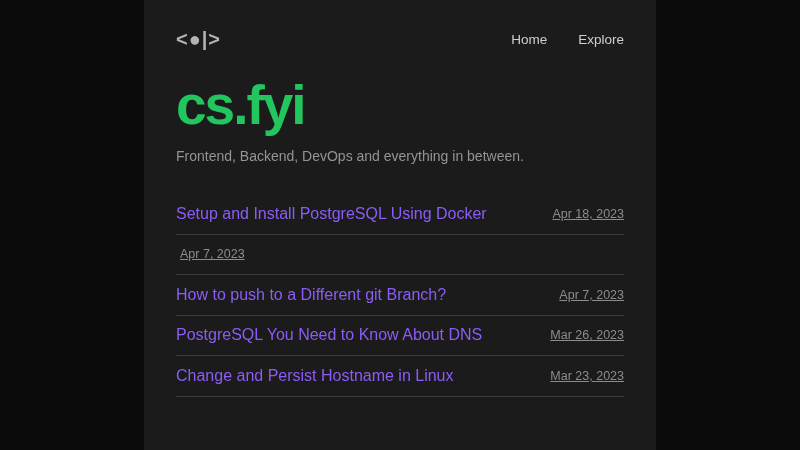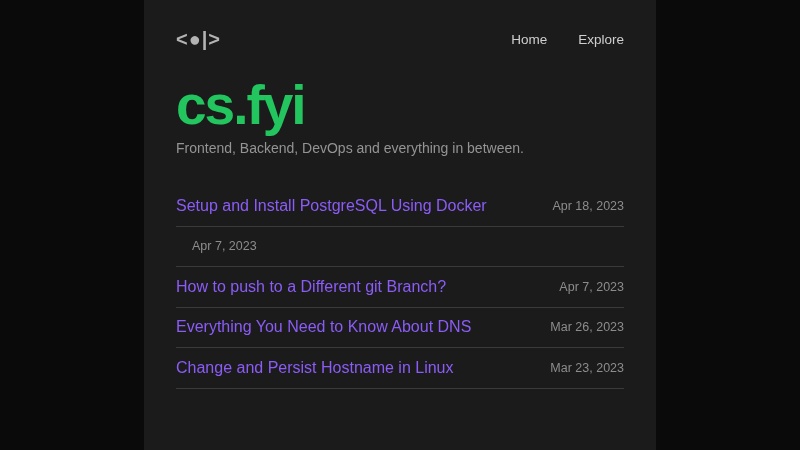--- a/index.html
+++ b/index.html
@@ -42,38 +42,38 @@
     color: #22c55e;
     font-size: 55px;
     font-weight: bold;
     line-height: 0.92;
     margin-top: 30px;
     letter-spacing: -2px;
   }
   .tagline {
     color: #949494;
     font-size: 14px;
-    margin-top: 8px;
+    margin-top: 16px;
     line-height: 1.4;
   }
   .posts {
     list-style: none;
     margin-top: 28px;
   }
   .post-row {
     display: flex;
     justify-content: space-between;
     align-items: center;
     height: 40.5px;
     border-bottom: 1px solid #3a3a3a;
     text-decoration: none;
     cursor: pointer;
   }
   .post-title { color: #8b5cf6; font-size: 16px; white-space: nowrap; }
-  .post-date  { color: #8c8c8c; font-size: 12.5px; white-space: nowrap; margin-left: 16px; }
+  .post-date  { color: #8c8c8c; font-size: 12.5px; white-space: nowrap; margin-left: 4px; text-decoration: underline; }
 </style>
 </head>
 <body>
 
 <div class="container">
 
   <header class="header">
     <a class="logo">&lt;●|&gt;</a>
     <nav class="nav">
       <a>Home</a>
@@ -102,21 +102,21 @@
   <li>
     <a class="post-row">
       <span class="post-title">How to push to a Different git Branch?</span>
       <span class="post-date">Apr 7, 2023</span>
     </a>
   </li>
 
 
   <li>
     <a class="post-row">
-      <span class="post-title">Everything You Need to Know About DNS</span>
+      <span class="post-title">PostgreSQL You Need to Know About DNS</span>
       <span class="post-date">Mar 26, 2023</span>
     </a>
   </li>
 
   <li>
     <a class="post-row">
       <span class="post-title">Change and Persist Hostname in Linux</span>
       <span class="post-date">Mar 23, 2023</span>
     </a>
   </li>

